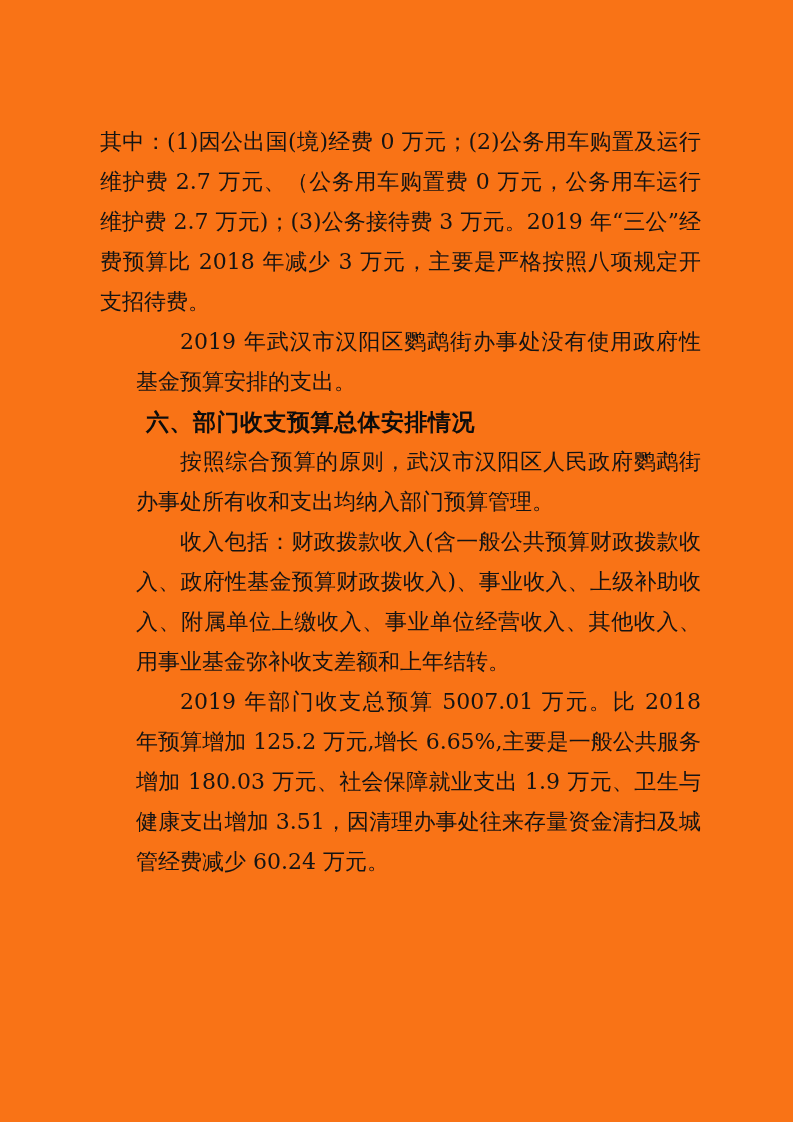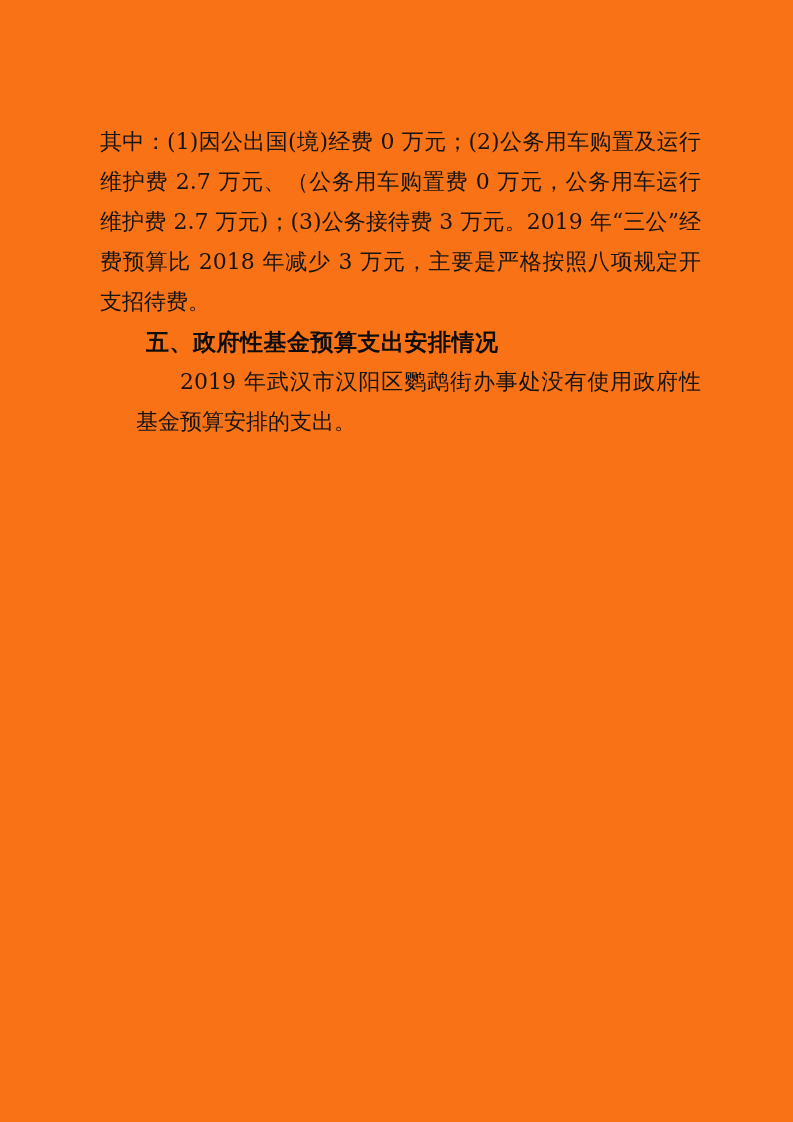--- a/index.html
+++ b/index.html
@@ -47,24 +47,27 @@
   }
 </style>
 </head>
 <body>
 
 <div class="page">
   <div class="content">
 
     <p class="para">其中：(1)因公出国(境)经费 0 万元；(2)公务用车购置及运行维护费 2.7 万元、（公务用车购置费 0 万元，公务用车运行维护费 2.7 万元)；(3)公务接待费 3 万元。2019 年“三公”经费预算比 2018 年减少 3 万元，主要是严格按照八项规定开支招待费。</p>
 
-    <p class="heading">五、政府性基金预算支出安排情况</p>
 
     <p class="para indent">2019 年武汉市汉阳区鹦鹉街办事处没有使用政府性基金预算安排的支出。</p>
 
+    <p class="heading">六、部门收支预算总体安排情况</p>
+
+    <p class="para indent">按照综合预算的原则，武汉市汉阳区人民政府鹦鹉街办事处所有收和支出均纳入部门预算管理。</p>
+
+    <p class="para indent">收入包括：财政拨款收入(含一般公共预算财政拨款收入、政府性基金预算财政拨收入)、事业收入、上级补助收入、附属单位上缴收入、事业单位经营收入、其他收入、用事业基金弥补收支差额和上年结转。</p>
 
 
-
-
+    <p class="para indent">2019 年部门收支总预算 5007.01 万元。比 2018 年预算增加 125.2 万元,增长 6.65%,主要是一般公共服务增加 180.03 万元、社会保障就业支出 1.9 万元、卫生与健康支出增加 3.51，因清理办事处往来存量资金清扫及城管经费减少 60.24 万元。</p>
 
 
   </div>
 </div>
 
 </body></html>

